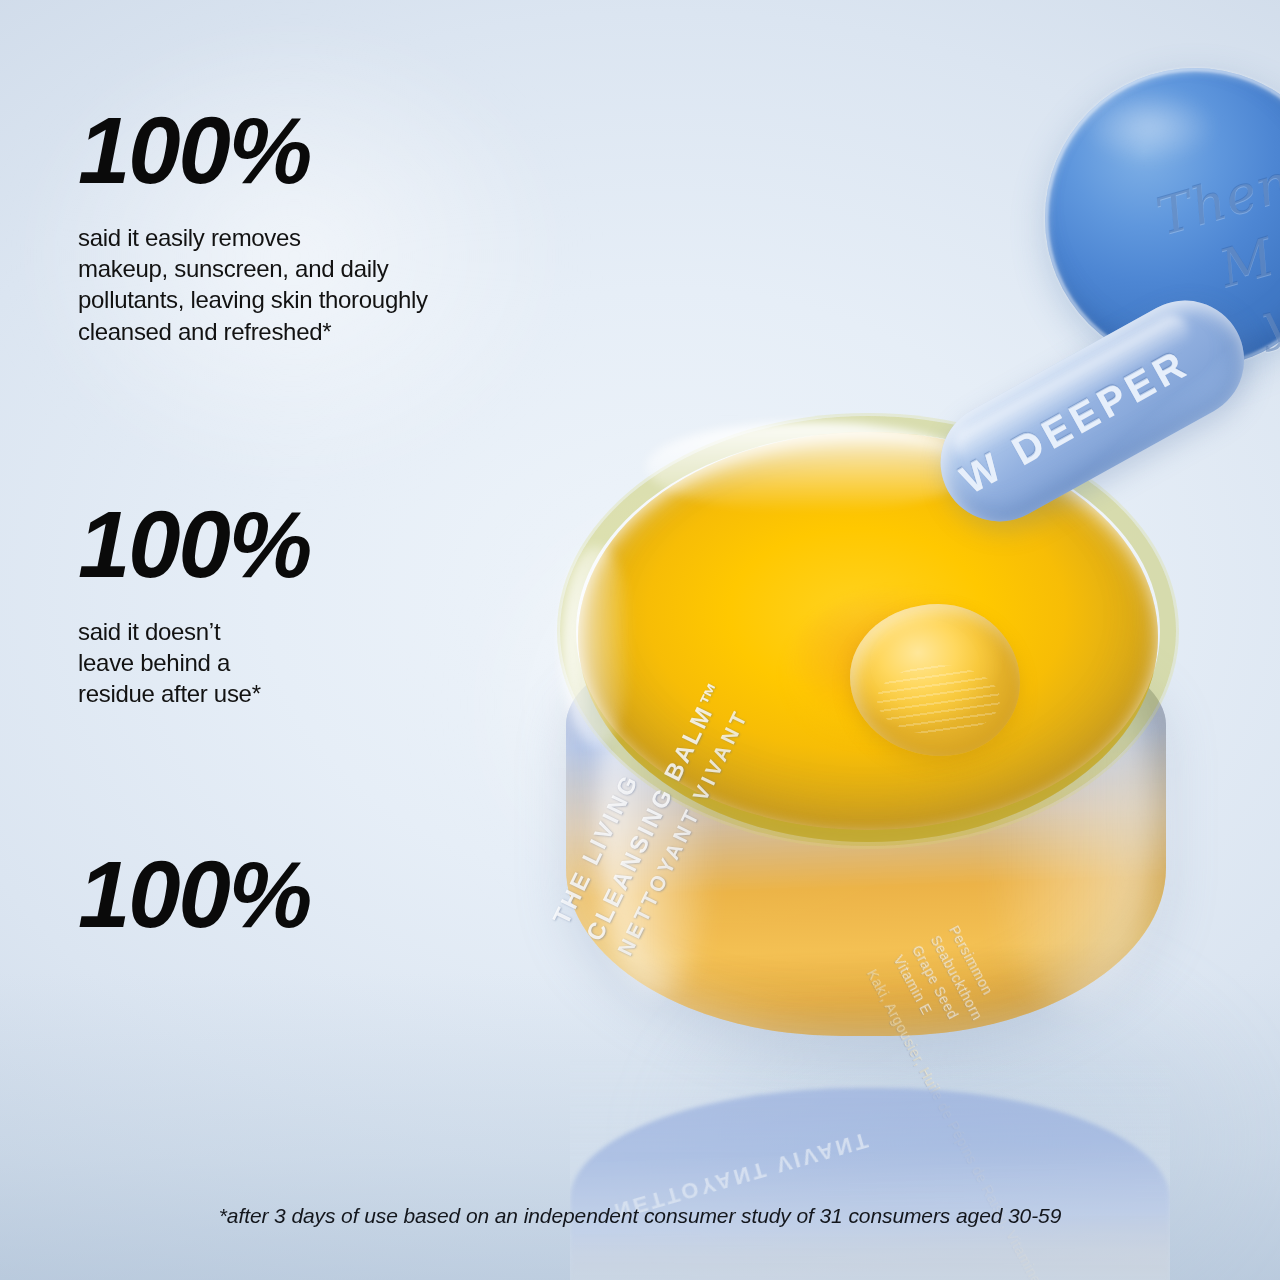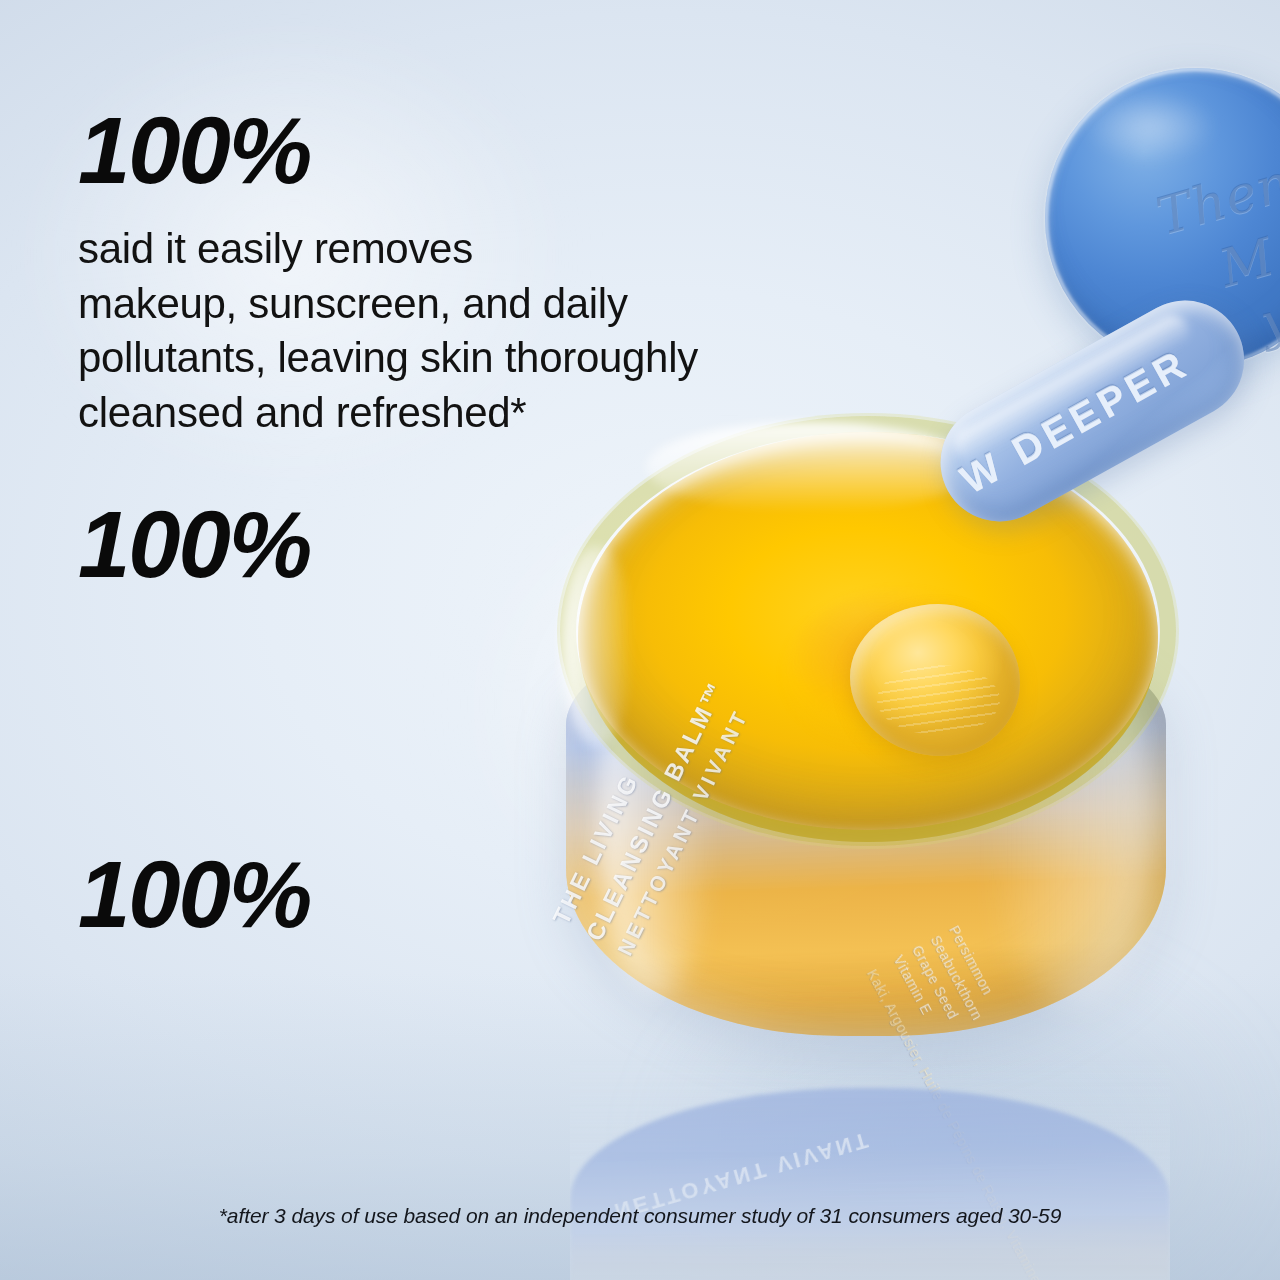--- a/index.html
+++ b/index.html
@@ -282,21 +282,21 @@
   .pct {
     font-size:94px;
     font-weight:700;
     font-style:italic;
     letter-spacing:-2px;
     color:#0a0a0a;
     line-height:1;
     margin-bottom:24px;
   }
   .claim-body {
-    font-size:42px;
+    font-size:24px;
     line-height:1.30;
     color:#121212;
     letter-spacing:-.3px;
     white-space:pre-line;
     font-weight:400;
   }
 
   
   .footnote {
     position:absolute; left:0; right:0; top:1204px;
@@ -378,20 +378,23 @@
   <div class="claim claim-1">
     <div class="pct">100%</div>
     <div class="claim-body">said it easily removes
 makeup, sunscreen, and daily
 pollutants, leaving skin thoroughly
 cleansed and refreshed*</div>
   </div>
 
   <div class="claim claim-2">
     <div class="pct">100%</div>
+    <div class="claim-body">said it doesn’t
+leave behind a
+residue after use*</div>
   </div>
 
   <div class="claim claim-3">
     <div class="pct">100%</div>
   </div>
 
 </div>
 
 <div class="footnote">*after 3 days of use based on an independent consumer study of 31 consumers aged 30-59</div>
 

